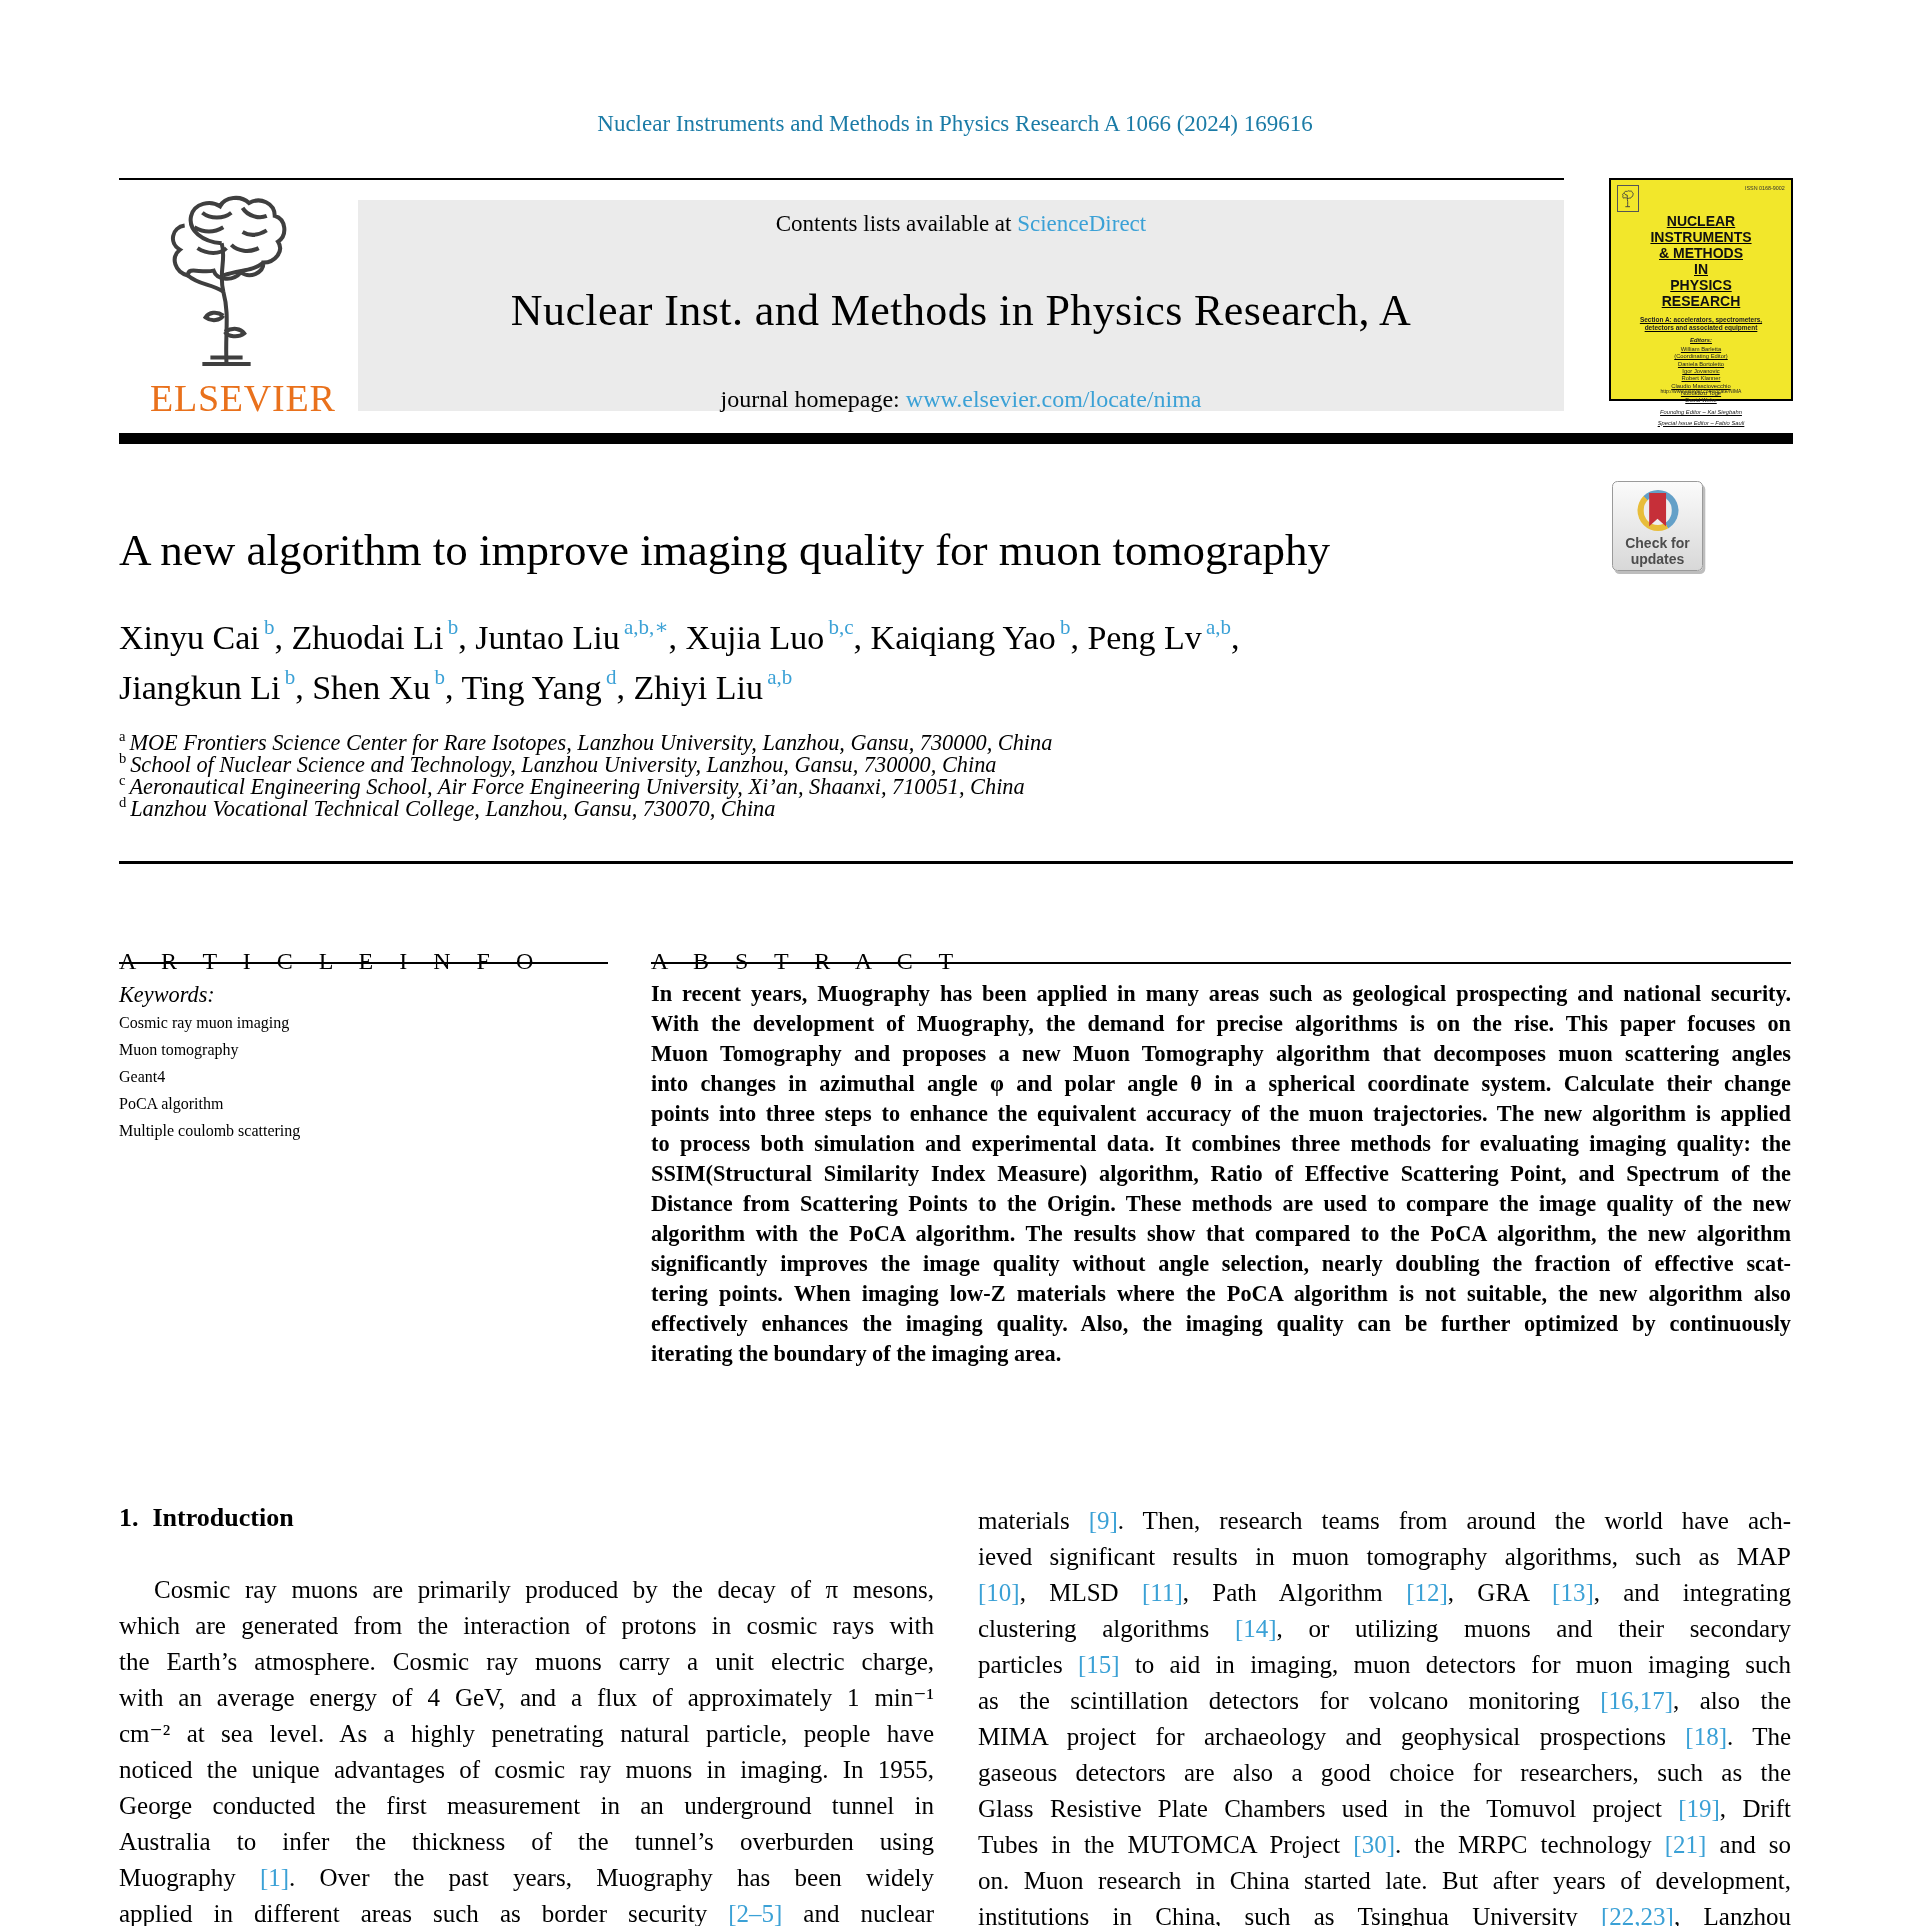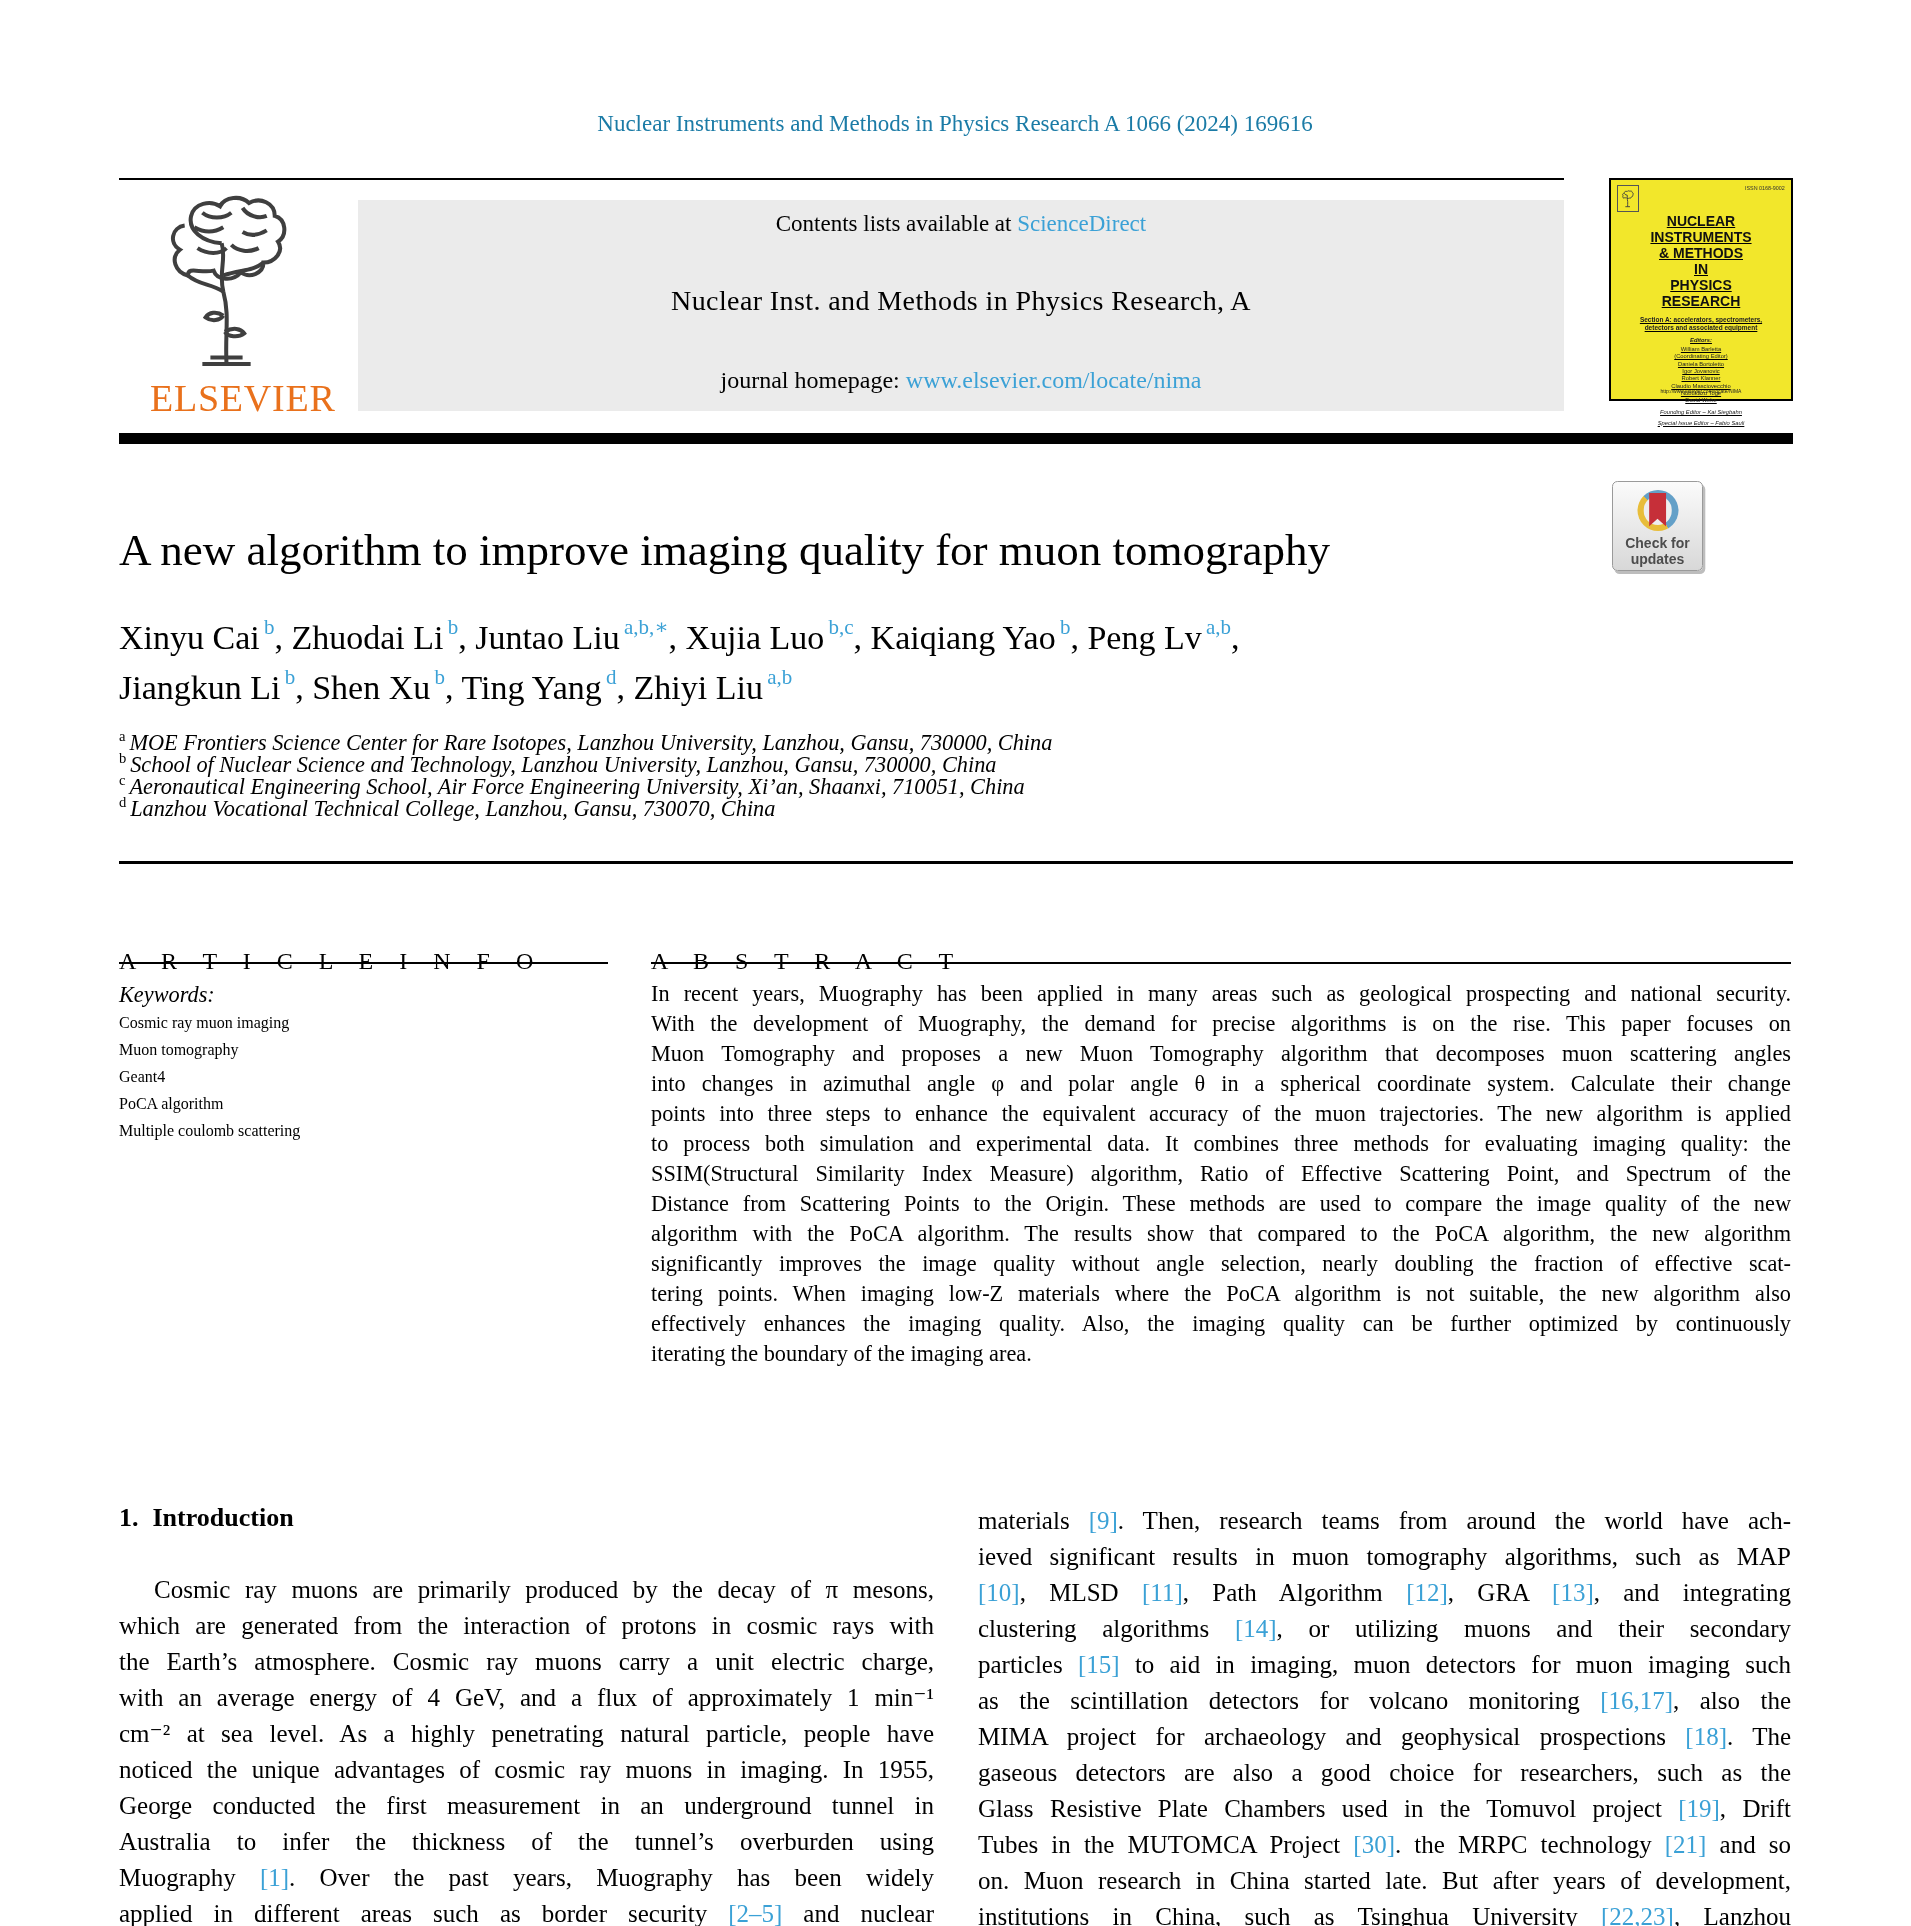--- a/index.html
+++ b/index.html
@@ -4,34 +4,34 @@
 <style>
   html,body{margin:0;padding:0;background:#ffffff;}
   .page{position:relative;width:1911px;height:2548px;background:#ffffff;
         font-family:"Liberation Serif","DejaVu Serif",serif;color:#000;}
   .abs{position:absolute;}
   .center{text-align:center;}
   .rule{background:#000;}
   .citation{font-size:23px;color:var(--citehdr,#1b7ba6);}
   .graybox{background:#ebebeb;}
   .contents-line{font-size:23px;}
-  .journal-title{font-size:28px;letter-spacing:0.4px;}
+  .journal-title{font-size:44px;letter-spacing:0.4px;}
   .homepage{font-size:24px;}
   a,.link{color:var(--link,#3ba1d6);text-decoration:none;cursor:pointer;}
   .elsword{font-size:38px;color:var(--els,#e9711c);letter-spacing:0.8px;font-weight:500;}
   .paper-title{font-size:45px;}
   .authors{font-size:34px;}
   .authors .asup{font-size:21px;color:var(--link,#3ba1d6);vertical-align:14.6px;}
   .affils{font-size:22.3px;}
   .affils .arow{height:22px;font-style:italic;}
   .affils .asup{font-style:normal;font-size:14.6px;vertical-align:8.5px;margin-right:3.9px;}
   .sechead{font-size:24px;letter-spacing:10px;margin-top:32px;}
   .kwlabel{font-size:22.3px;font-style:italic;}
   .kwlist{font-size:16px;line-height:27px;}
-  .abstract{font-size:22.3px;line-height:30px;}
+  .abstract{font-size:22.3px;line-height:30px;font-weight:bold;}
   .body-col{font-size:25px;line-height:36px;}
   .tline{white-space:normal;}
   .just{text-align:justify;text-align-last:justify;}
   .lastleft{text-align:left;text-align-last:left;}
   .ref{color:var(--link,#3ba1d6);}
   .introhead{font-size:26px;font-weight:bold;}
   
   .cover{background:var(--coveryellow,#f2e72b);border:2.7px solid #000;
          font-family:"Liberation Sans","DejaVu Sans",sans-serif;}
   .cover .ctitle{font-weight:bold;font-size:14px;line-height:16px;text-align:center;color:#111;}

